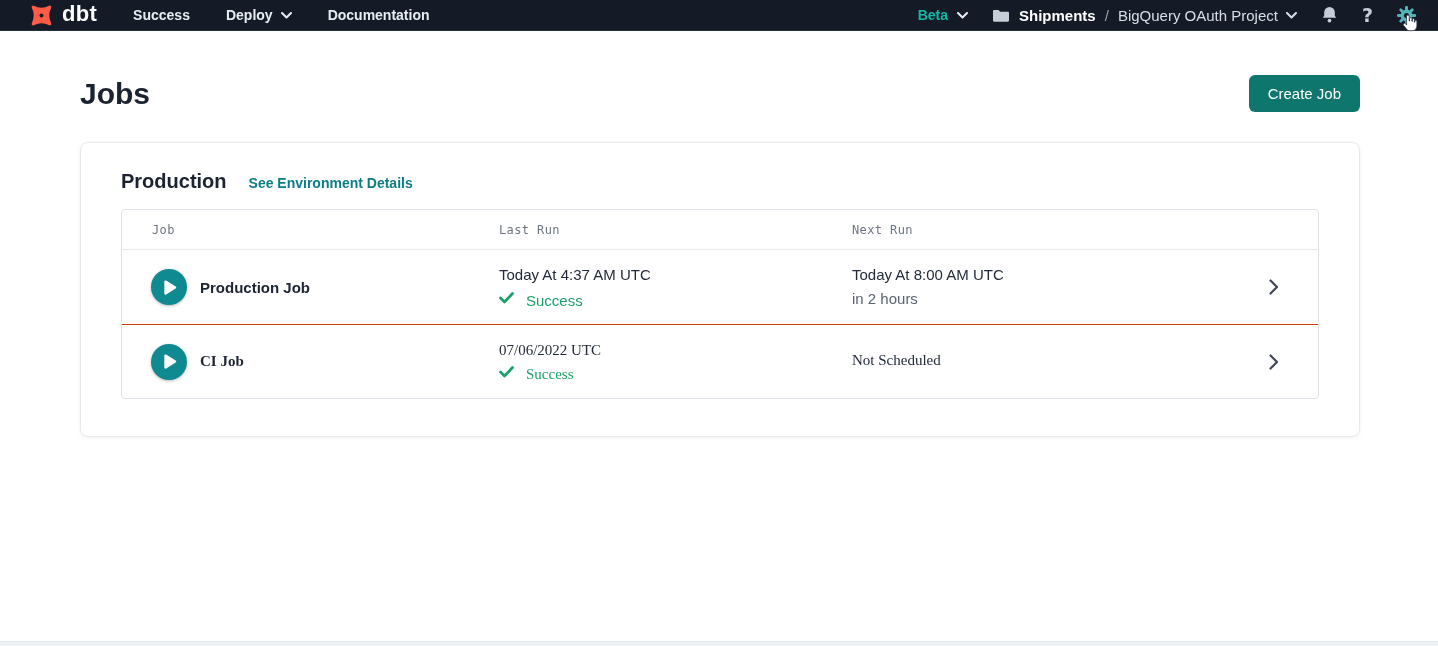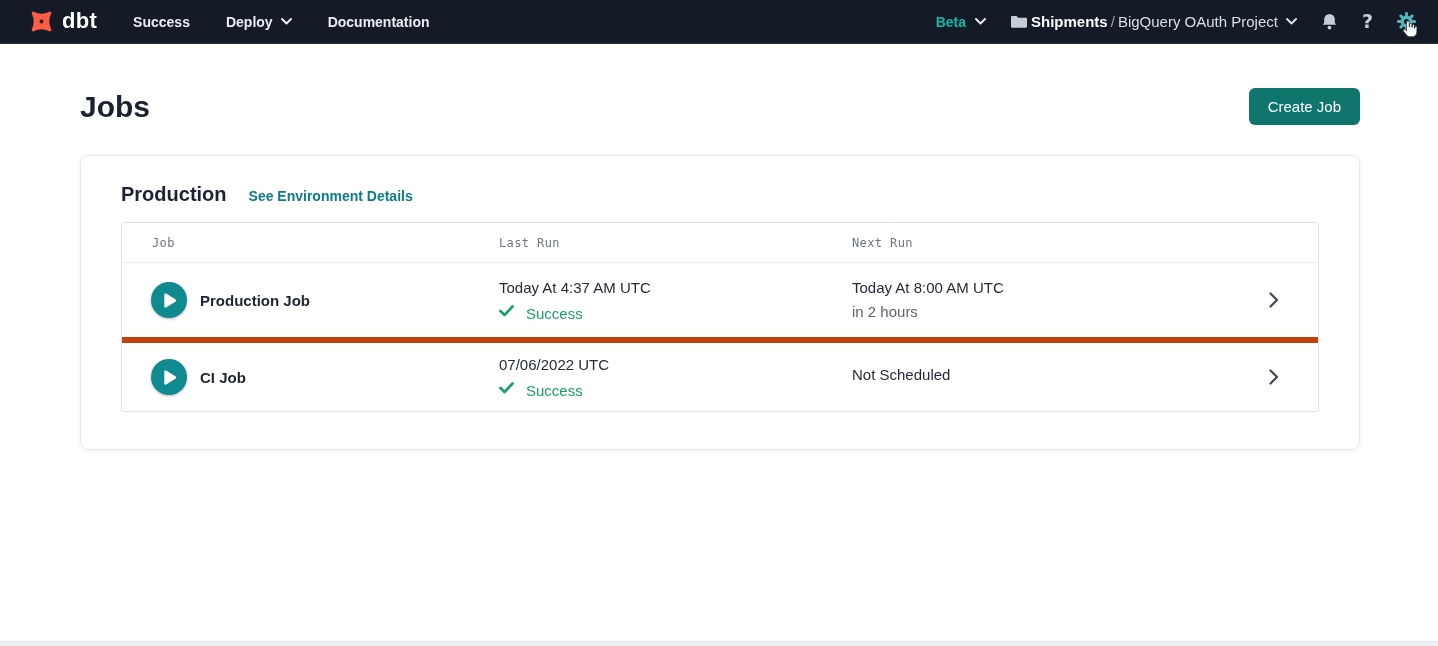--- a/index.html
+++ b/index.html
@@ -6,31 +6,31 @@
   html,body { margin:0; padding:0; }
   body {
     width:1438px; height:646px; position:relative; overflow:hidden;
     background:#ffffff;
     font-family:"Liberation Sans", sans-serif;
     -webkit-font-smoothing:antialiased;
   }
 
   
   .navbar {
-    height:44px; background:#141b27; border-bottom:1px solid #272f3e;
+    height:31px; background:#141b27; border-bottom:1px solid #272f3e;
     display:flex; align-items:center; padding:0 22px 0 28px;
   }
   .logo { display:flex; align-items:center; gap:7px; margin-right:36px; cursor:pointer; }
   .logo-text { color:#ffffff; font-weight:800; font-size:22px; letter-spacing:.3px; line-height:1; margin-top:-2px; }
   .nav-menu { display:flex; align-items:center; gap:36px; }
   .nav-item { color:#e9edf2; font-size:14px; font-weight:700; display:flex; align-items:center; gap:8px; cursor:pointer; }
   .caret { display:inline-flex; }
   .nav-right { margin-left:auto; display:flex; align-items:center; gap:24px; }
   .beta-toggle { color:#14b8a6; font-size:14px; font-weight:700; display:flex; align-items:center; gap:9px; cursor:pointer; }
-  .crumb { display:flex; gap:3px; font-size:15px; }
+  .crumb { display:flex; gap:9px; font-size:15px; }
   .crumb-account { color:#ffffff; font-weight:700; }
   .crumb-sep { color:#97a0ae; }
   .crumb-project { color:#d9dfe7; font-weight:400; display:flex; align-items:center; gap:8px; cursor:pointer; }
   .icon-btn { display:flex; align-items:center; justify-content:center; cursor:pointer; }
   .help-glyph { color:#c6cdd7; font-weight:800; font-size:19px; line-height:1; font-family:"DejaVu Sans", sans-serif; }
   .gear-wrap { position:relative; }
   .cursor-hand { position:absolute; left:5px; top:9px; pointer-events:none; }
 
   
   .page { padding:0 78px 0 80px; }
@@ -52,21 +52,21 @@
   .env-link { font-size:14px; font-weight:700; color:#0c7d87; cursor:pointer; text-decoration:none; }
 
   .jobs-table { margin-top:16px; border:1px solid #dfe3e9; border-radius:4px; overflow:hidden; }
   .t-head, .t-row { display:grid; grid-template-columns:377px 353px 390px 1fr; align-items:center; }
   .t-head {
     height:40px; border-bottom:1px solid #e7eaee;
     color:#6d7583; font-family:"DejaVu Sans Mono", monospace; font-size:12px; letter-spacing:.4px;
   }
   .th-job { padding-left:30px; }
   .t-row { height:74px; cursor:pointer; }
-  .t-row + .t-row { border-top:6px solid #c2410c; }
+  .t-row + .t-row { border-top:1px solid #c2410c;font-family:Liberation Serif, serif; }
   .cell-job { display:flex; align-items:center; gap:13px; padding-left:29px; }
   .play-btn {
     width:36px; height:36px; border-radius:50%; background:#0f8a90; border:none;
     display:flex; align-items:center; justify-content:center; flex:0 0 36px;
     box-shadow:0 1px 3px rgba(0,0,0,.28); cursor:pointer; padding:0;
   }
   .job-name { font-size:15px; font-weight:700; color:#1d2533; }
   .run-primary { font-size:15px; color:#232b3a; line-height:1.35; }
   .run-secondary { font-size:15px; color:#5b6372; line-height:1.35; margin-top:3px; }
   .status-line { display:flex; align-items:flex-start; gap:12px; margin-top:6px; }

